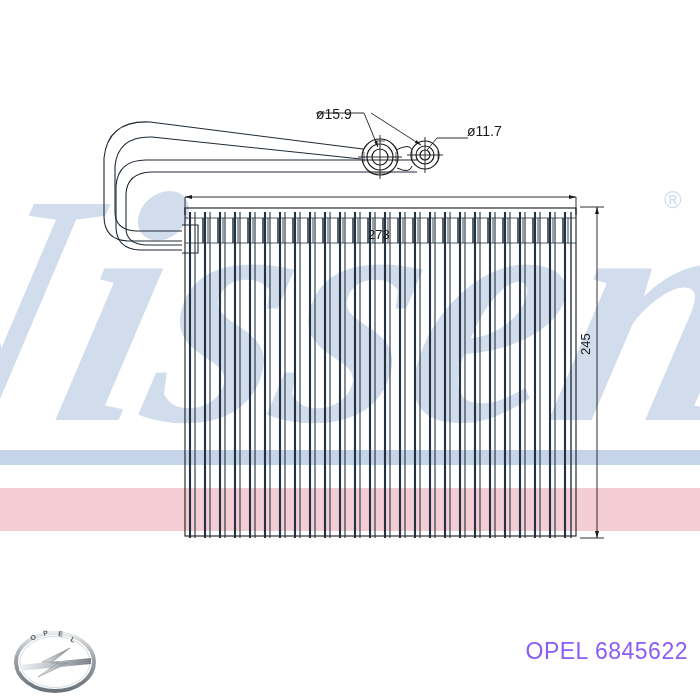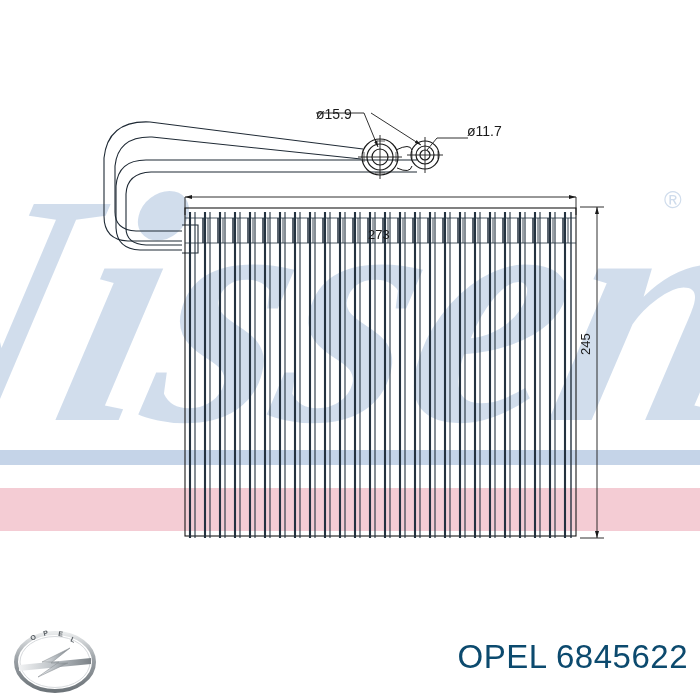--- a/index.html
+++ b/index.html
@@ -63,23 +63,23 @@
     left: 12px;
     top: 8px;
     width: 86px;
     height: 66px;
   }
   .footer-text {
     position: absolute;
     right: 12px;
     top: 18px;
     font-family: "Liberation Sans", sans-serif;
-    font-size: 33px;
+    font-size: 23px;
     letter-spacing: 0.5px;
-    color: #0c4a6e;
+    color: #8b5cf6;
     white-space: nowrap;
   }
   .dim-label {
     position: absolute;
     font-family: "Liberation Sans", sans-serif;
     color: #1a1a1a;
     white-space: nowrap;
   }
   #label-d159 { left: 316px; top: 98px;  font-size: 14px; margin-top: 8px; }
   #label-d117 { left: 437px; top: 123px; font-size: 14px; margin-left: 30px; }

